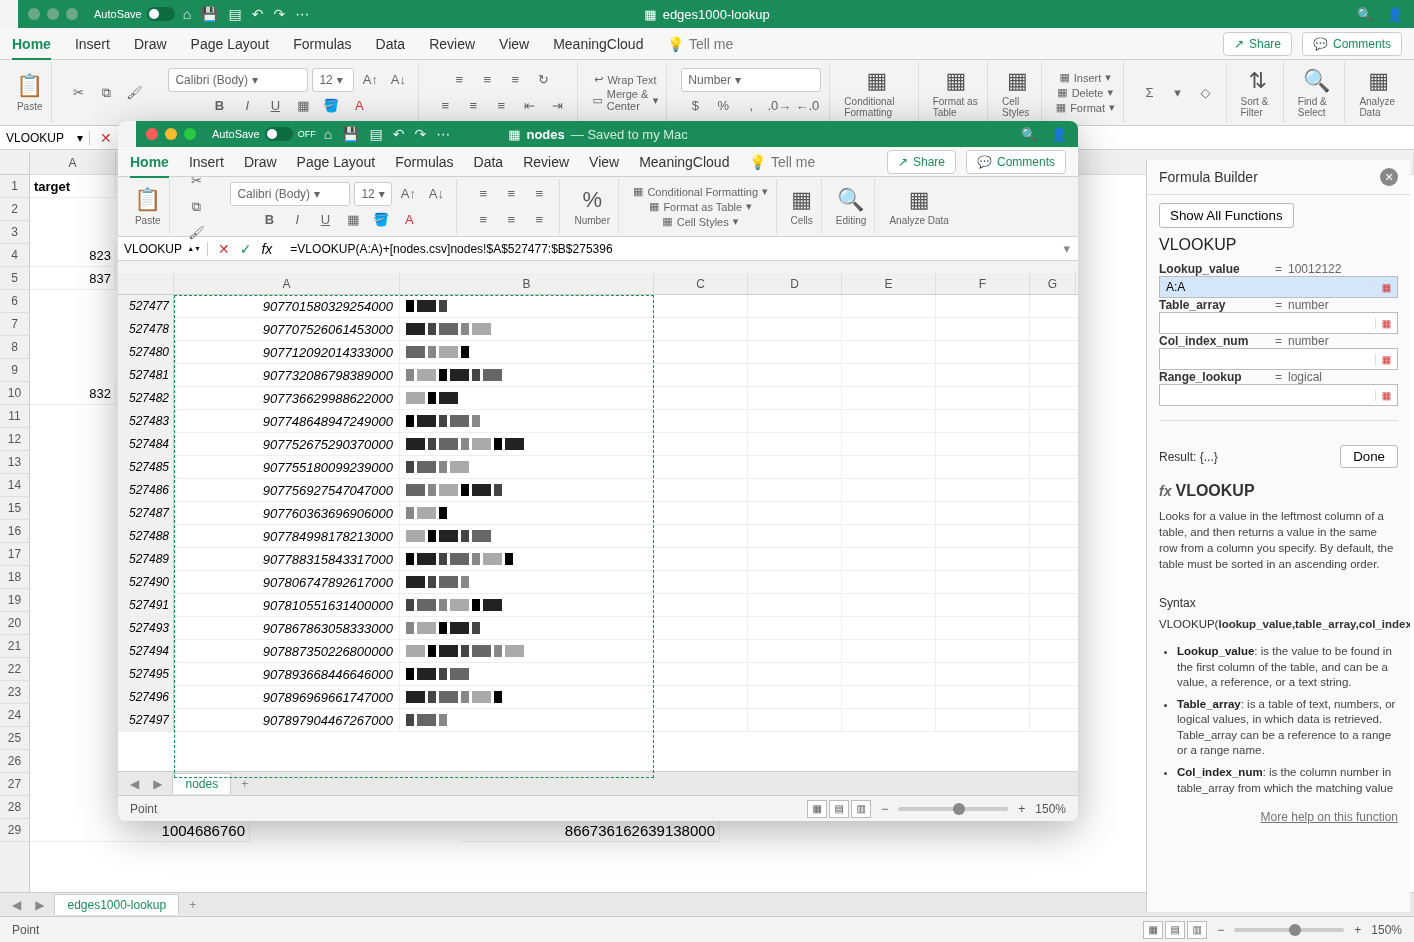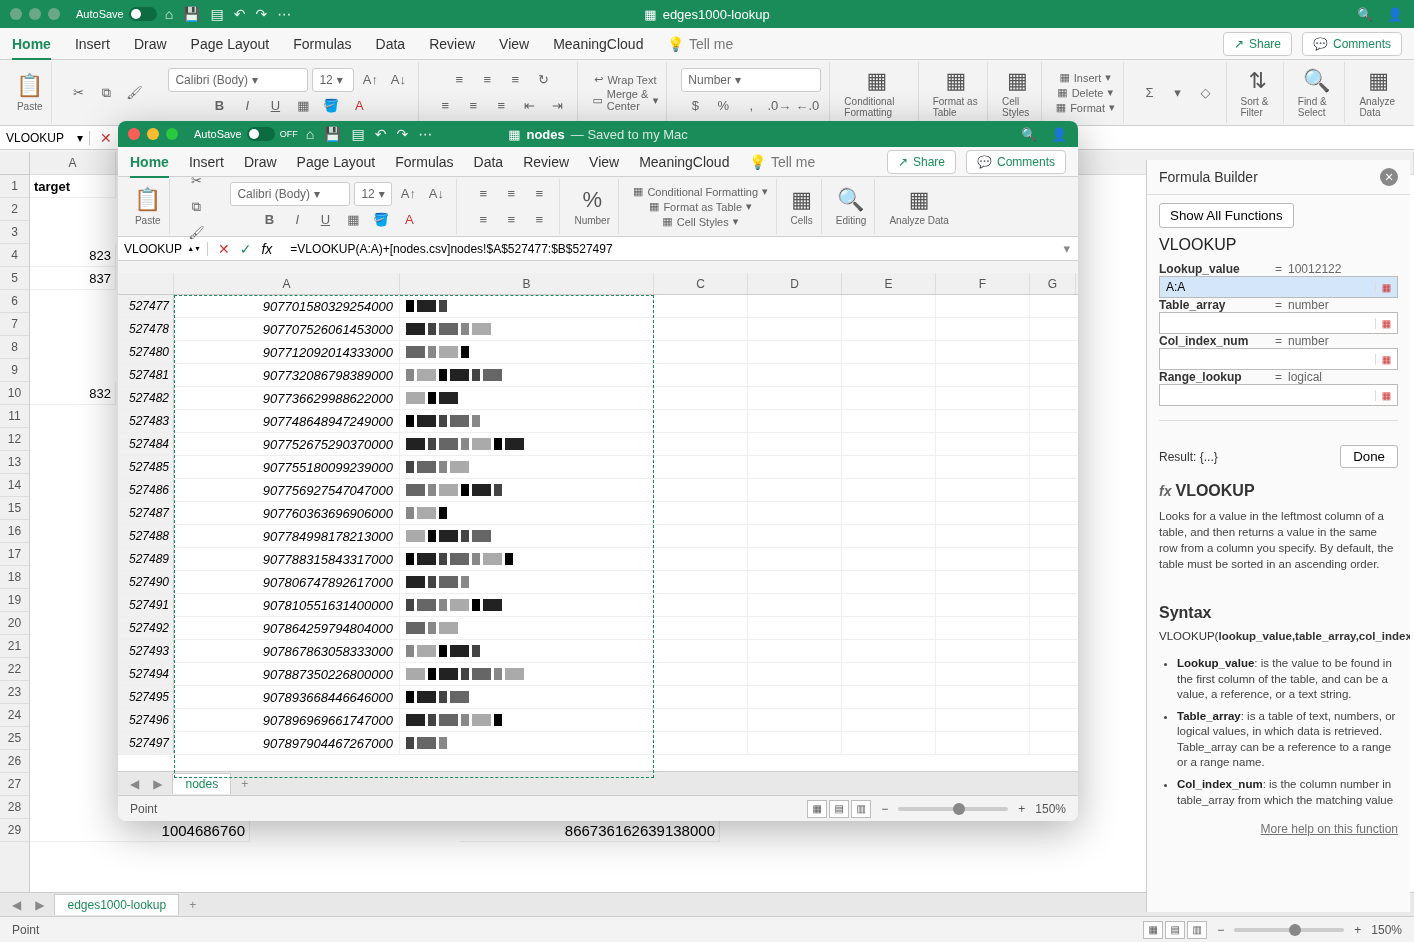--- a/index.html
+++ b/index.html
@@ -1,20 +1,20 @@
 <!DOCTYPE html>
 <html><head>
 <meta charset="utf-8">
 <style>
 * { box-sizing: border-box; margin: 0; padding: 0; font-family: -apple-system, "Segoe UI", sans-serif; }
 body { width: 1414px; height: 942px; background: #e8e8e8; overflow: hidden; position: relative; font-size: 13px; }
 
 
 .win-back { position: absolute; inset: 0; background: #f3f3f3; }
-.titlebar { height: 28px; background: #1a8c5a; display: flex; align-items: center; color: #fff; padding: 0 10px; gap: 8px; }
+.titlebar { height: 28px; background: #1a8c5a; display: flex; align-items: center; color: #fff; padding: 0 10px; gap: 8px; margin-left: 18px; }
 .traffic { display: flex; gap: 7px; margin-right: 8px; }
 .dot { width: 12px; height: 12px; border-radius: 50%; }
 .dot.r { background:#ff5f57;} .dot.y{background:#febc2e;} .dot.g{background:#28c840;}
 .dot.dim { background:#6ba887; }
 .autosave { display:flex; align-items:center; gap:5px; font-size:11px; }
 .toggle { width:28px; height:14px; border-radius:7px; background:#0d6b42; position:relative; }
 .toggle::after{content:'';position:absolute;width:10px;height:10px;border-radius:50%;background:#fff;top:2px;left:2px;}
 .tb-icons { display:flex; gap:10px; font-size:14px; opacity:.9; }
 .tb-title { position:absolute; left:50%; transform:translateX(-50%); font-size:13px; display:flex; align-items:center; gap:6px;}
 .tb-right { margin-left:auto; display:flex; gap:14px; }
@@ -86,21 +86,21 @@
 .argrow .eq{color:#666;}
 .argrow .val{flex:1; color:#666;}
 .arginput{display:flex; border:1px solid #bbb; background:#fff; height:22px; align-items:center;}
 .arginput input{flex:1; border:none; padding:0 6px; font-size:12px; outline:none; background:transparent;}
 .arginput .pick{width:22px; border-left:1px solid #ddd; display:flex; align-items:center; justify-content:center; color:#c33; font-size:10px;}
 .resrow{display:flex; justify-content:space-between; align-items:center; margin-top:6px; border-top:1px solid #ddd; padding-top:24px;}
 .done-btn{border:1px solid #bbb; border-radius:3px; padding:3px 12px; background:#fff;}
 .fx-head{font-size:16px; font-weight:600; display:flex; align-items:center; gap:4px; margin-top:6px;}
 .fx-head .fx{color:#666; font-style:italic; font-size:14px;}
 .desc{font-size:11.5px; color:#444; line-height:1.4;}
-.syntax{font-size:16px; font-weight:700; margin-top:24px;}
+.syntax{font-size:12px; font-weight:400; margin-top:16px;}
 .synline{font-size:11.5px;}
 .arglist{list-style:disc; padding-left:18px; font-size:11.5px; color:#444;}
 .arglist li{margin-top:6px; line-height:1.35;}
 .arglist b{color:#222;}
 .more-link{color:#737373; text-decoration:underline; font-size:12px; display:block; text-align:right; margin-top:6px;}
 
 .view-btns{display:flex; gap:2px;}
 .view-btns span{width:20px;height:18px;border:1px solid #bbb;display:flex;align-items:center;justify-content:center;font-size:10px;background:#fff;}
 </style>
 </head>
@@ -537,21 +537,21 @@
   <div class="namebox-row">
     <div class="namebox">
         <span>VLOOKUP</span>
         <span style="display:flex;flex-direction:column;font-size:7px;line-height:7px;">▲▼</span>
       </div>
     <div class="fx-controls">
       <span class="x">✕</span>
       <span class="ck">✓</span>
       <span><i>fx</i></span>
     </div>
-    <div class="formula-bar">=VLOOKUP(A:A)+[nodes.csv]nodes!$A$527477:$B$527497</div>
+    <div class="formula-bar">=VLOOKUP(A:A)+[nodes.csv]nodes!$A$527477:$B$275396</div>
     <span style="padding:0 8px;color:#888;">▾</span>
   </div>
 
   <div class="fsheet">
     <div class="fcolhdrs">
       <div style="width:56px;"></div>
       <div style="width:226px;">A</div>
       <div style="width:254px;">B</div>
       <div style="width:94px;">C</div>
       <div style="width:94px;">D</div>
@@ -791,35 +791,20 @@
               <span style="width: 8px; background: rgb(0, 0, 0);"></span>
               <span style="width: 19px; background: rgb(34, 34, 34);"></span>
             </div>
           </div>
           <div class="fc other"></div>
           <div class="fc other"></div>
           <div class="fc other"></div>
           <div class="fc other"></div>
         </div>
         <div class="frow">
-          <div class="rh">527492</div>
-          <div class="fc a">907864259794804000</div>
-          <div class="fc b">
-            <div class="pixblk">
-              <span style="width: 19px; background: rgb(102, 102, 102);"></span>
-              <span style="width: 8px; background: rgb(136, 136, 136);"></span>
-              <span style="width: 19px; background: rgb(170, 170, 170);"></span>
-            </div>
-          </div>
-          <div class="fc other"></div>
-          <div class="fc other"></div>
-          <div class="fc other"></div>
-          <div class="fc other"></div>
-        </div>
-        <div class="frow">
           <div class="rh">527493</div>
           <div class="fc a">907867863058333000</div>
           <div class="fc b">
             <div class="pixblk">
               <span style="width: 8px; background: rgb(136, 136, 136);"></span>
               <span style="width: 19px; background: rgb(170, 170, 170);"></span>
               <span style="width: 8px; background: rgb(0, 0, 0);"></span>
               <span style="width: 19px; background: rgb(34, 34, 34);"></span>
               <span style="width: 8px; background: rgb(68, 68, 68);"></span>
             </div>

